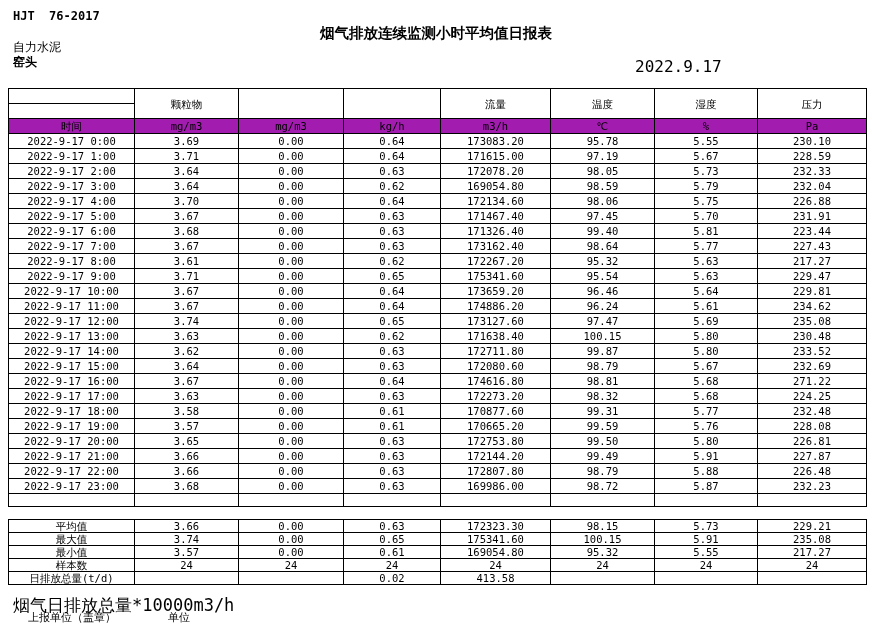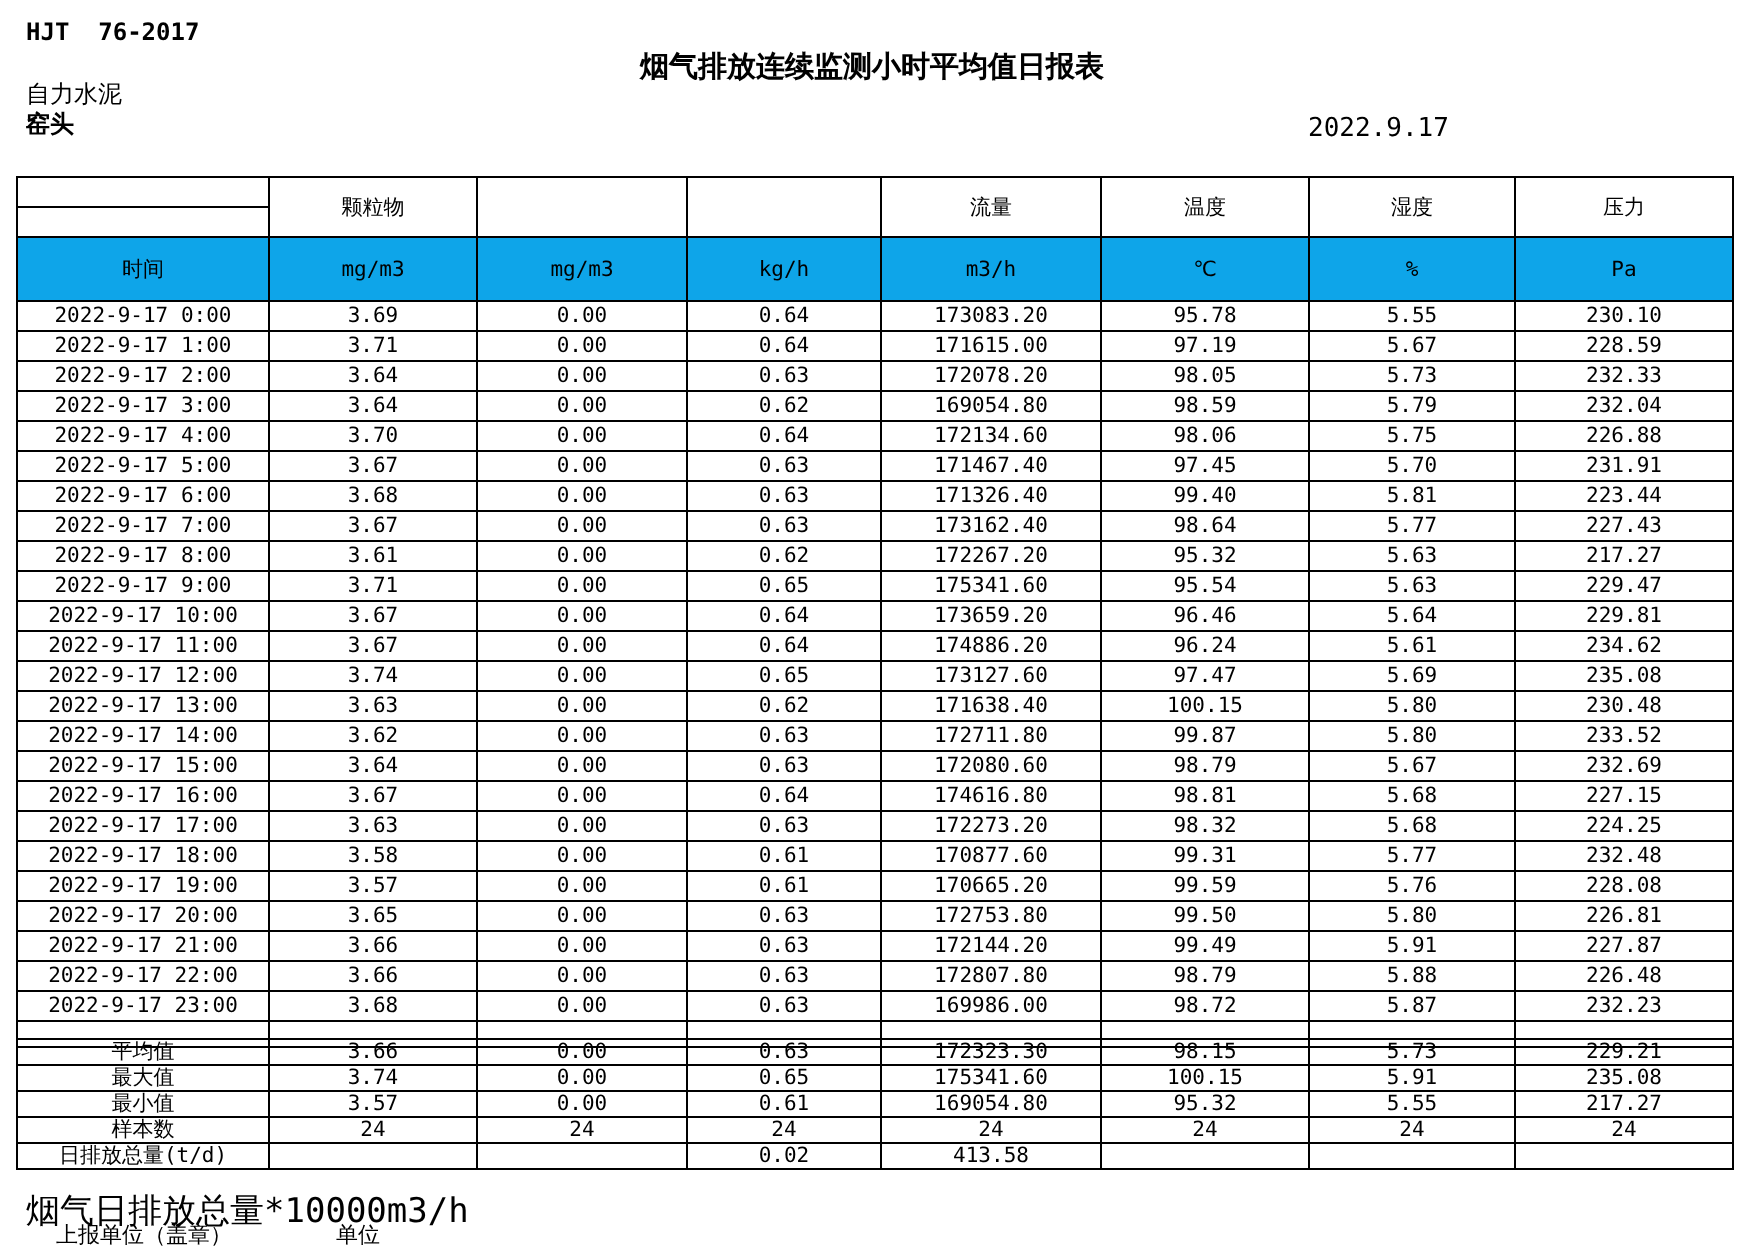--- a/index.html
+++ b/index.html
@@ -24,22 +24,22 @@
   }
   .company {
     position: absolute; left: 13px; top: 39px;
     font-weight: normal; font-size: 12px;
   }
   .station {
     position: absolute; left: 13px; top: 54px;
     font-weight: bold; font-size: 12px;
   }
   .date {
-    position: absolute; left: 654px; top: 57px;
-    font-size: 13px;
+    position: absolute; left: 635px; top: 57px;
+    font-size: 16px;
     font-family: "DejaVu Sans Mono", "DejaVu Sans", monospace;
   }
 
   table {
     border-collapse: collapse;
     table-layout: fixed;
     position: absolute;
     left: 8px;
   }
   .main-table { top: 88px; width: 858px; border-radius: 11px; }
@@ -51,21 +51,21 @@
     font-family: "DejaVu Sans Mono", "DejaVu Sans", monospace;
     text-align: center;
     vertical-align: middle;
     height: 15px;
     line-height: 14px;
     padding: 0;
     white-space: nowrap;
     overflow: hidden;
   }
   .main-table thead tr.grp td { height: 15px; }
-  .unit-row td { background: #0ea5e9; height: 32px; }
+  .unit-row td { background: #a21caf; height: 15px; }
   .empty-row td { height: 13px; }
   .summary-table td { height: 13px; line-height: 12px; }
 
   .footnote {
     position: absolute; left: 13px; top: 594px;
     font-size: 17px;
     font-family: "DejaVu Sans Mono", "DejaVu Sans", monospace;
   }
   .footer-row {
     position: absolute; left: 13px; top: 610px;
@@ -282,21 +282,21 @@
           <td>232.69</td>
         </tr>
         <tr>
           <td>2022-9-17 16:00</td>
           <td>3.67</td>
           <td>0.00</td>
           <td>0.64</td>
           <td>174616.80</td>
           <td>98.81</td>
           <td>5.68</td>
-          <td>227.15</td>
+          <td>271.22</td>
         </tr>
         <tr>
           <td>2022-9-17 17:00</td>
           <td>3.63</td>
           <td>0.00</td>
           <td>0.63</td>
           <td>172273.20</td>
           <td>98.32</td>
           <td>5.68</td>
           <td>224.25</td>

